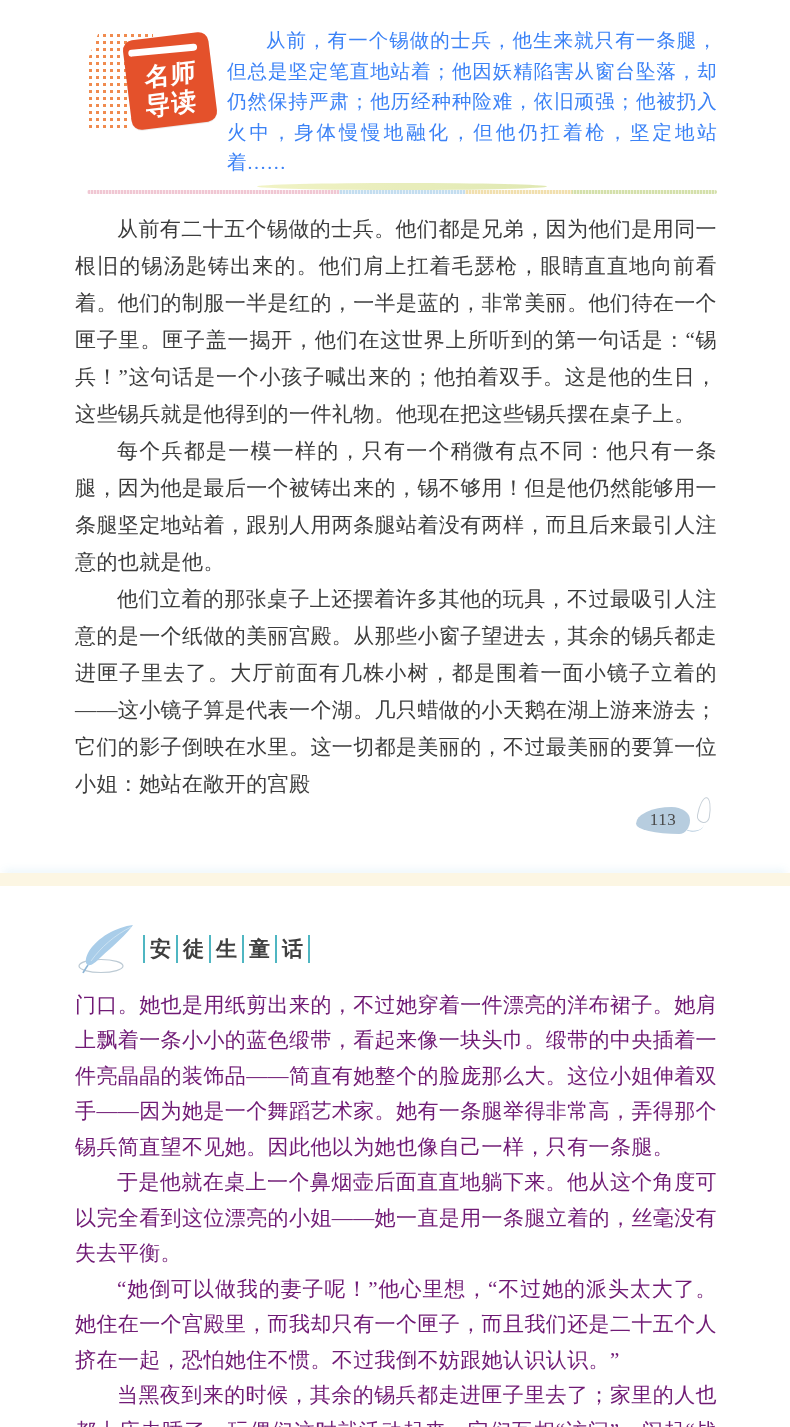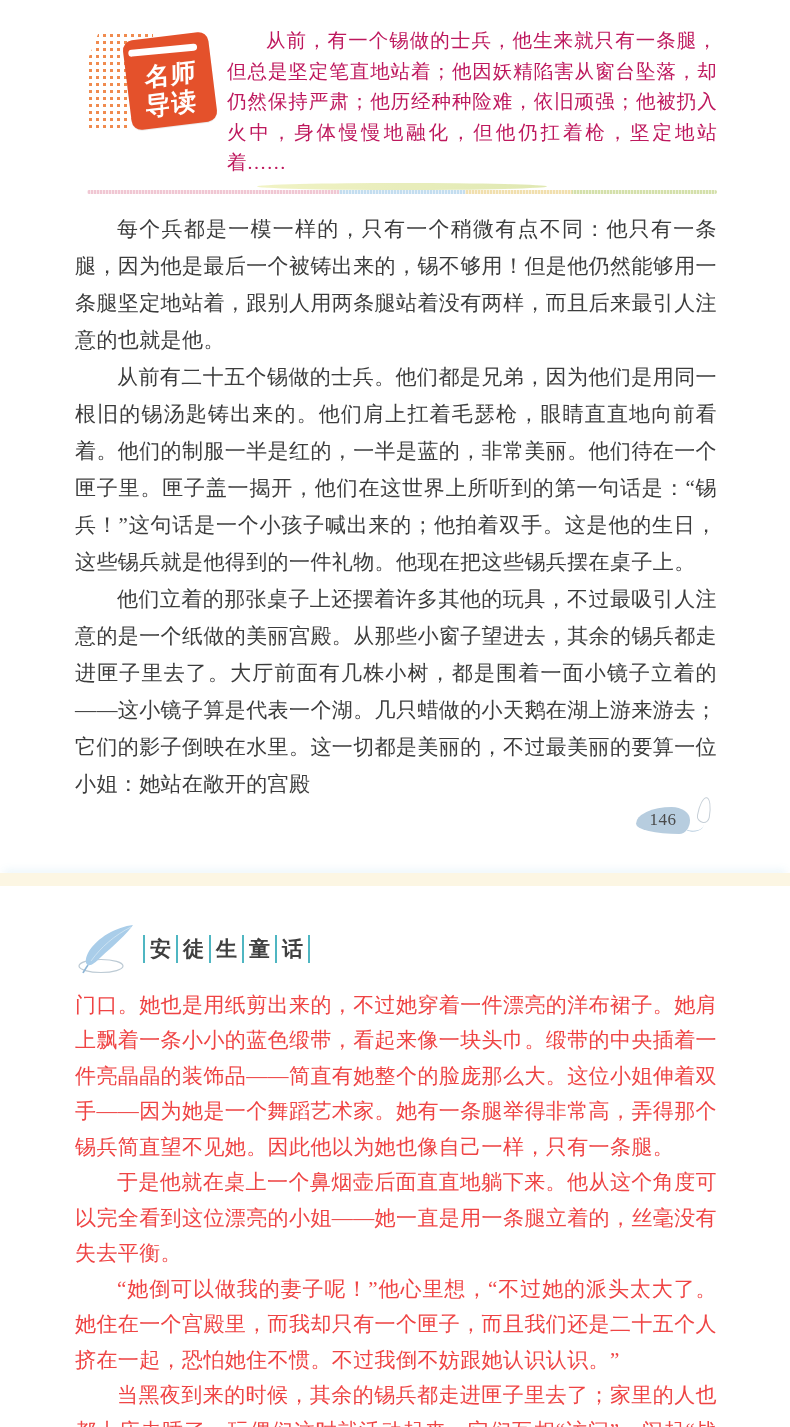--- a/index.html
+++ b/index.html
@@ -36,21 +36,21 @@
   .book-label {
     position: absolute; top: 24px; left: 0; right: 0;
     color: #ffffff; text-align: center; font-weight: bold;
     font-size: 25px; line-height: 29px; letter-spacing: 1px;
     transform: skewX(-6deg);
     font-family: "Liberation Sans", sans-serif;
   }
   .guide-text {
     margin-left: 12px; width: 505px;
     font-size: 19.5px; line-height: 30.5px;
-    color: #be185d; text-indent: 2em; text-align: justify;
+    color: #3b82f6; text-indent: 2em; text-align: justify;
     letter-spacing: 0.2px;
   }
 
   .divider { position: relative; height: 7px; margin: 9px 0 0 12px; }
   .divider-line {
     position: absolute; left: 0; right: 0; top: 2px; height: 4px; border-radius: 3px;
     background-image:
       repeating-linear-gradient(90deg, rgba(255,255,255,0.6) 0 1px, rgba(255,255,255,0) 1px 3px),
       linear-gradient(to right, #f0c7d3 0%, #f0c7d3 40%, #c3ddef 40%, #c3ddef 60%, #f1dfae 60%, #f1dfae 77%, #d4e0ab 77%, #d4e0ab 100%);
   }
@@ -100,21 +100,21 @@
   .title-char {
     font-size: 21px; font-weight: bold; color: #3f3f3f;
     padding: 1px 5px; border-left: 2px solid #4fb6c2; line-height: 26px;
     font-family: "Liberation Sans", sans-serif;
   }
   .title-char:last-child { border-right: 2px solid #4fb6c2; }
 
   .story2 { margin-top: 12px; }
   .story2 p {
     margin: 0; font-size: 21px; line-height: 35.5px;
-    color: #ef4444; text-align: justify; text-indent: 2em;
+    color: #701a75; text-align: justify; text-indent: 2em;
     letter-spacing: 0.4px;
   }
   .story2 p.no-indent { text-indent: 0; }
 </style>
 </head>
 <body>
 
 <div class="viewport">
 
   <div class="page1">
@@ -131,28 +131,28 @@
       </div>
       <div class="guide-text">从前，有一个锡做的士兵，他生来就只有一条腿，但总是坚定笔直地站着；他因妖精陷害从窗台坠落，却仍然保持严肃；他历经种种险难，依旧顽强；他被扔入火中，身体慢慢地融化，但他仍扛着枪，坚定地站着……</div>
     </div>
 
     <div class="divider">
       <div class="divider-glow"></div>
       <div class="divider-line"></div>
     </div>
 
     <div class="story">
+      <p>从前有二十五个锡做的士兵。他们都是兄弟，因为他们是用同一根旧的锡汤匙铸出来的。他们肩上扛着毛瑟枪，眼睛直直地向前看着。他们的制服一半是红的，一半是蓝的，非常美丽。他们待在一个匣子里。匣子盖一揭开，他们在这世界上所听到的第一句话是：“锡兵！”这句话是一个小孩子喊出来的；他拍着双手。这是他的生日，这些锡兵就是他得到的一件礼物。他现在把这些锡兵摆在桌子上。</p>
       <p>每个兵都是一模一样的，只有一个稍微有点不同：他只有一条腿，因为他是最后一个被铸出来的，锡不够用！但是他仍然能够用一条腿坚定地站着，跟别人用两条腿站着没有两样，而且后来最引人注意的也就是他。</p>
-      <p>从前有二十五个锡做的士兵。他们都是兄弟，因为他们是用同一根旧的锡汤匙铸出来的。他们肩上扛着毛瑟枪，眼睛直直地向前看着。他们的制服一半是红的，一半是蓝的，非常美丽。他们待在一个匣子里。匣子盖一揭开，他们在这世界上所听到的第一句话是：“锡兵！”这句话是一个小孩子喊出来的；他拍着双手。这是他的生日，这些锡兵就是他得到的一件礼物。他现在把这些锡兵摆在桌子上。</p>
       <p>他们立着的那张桌子上还摆着许多其他的玩具，不过最吸引人注意的是一个纸做的美丽宫殿。从那些小窗子望进去，其余的锡兵都走进匣子里去了。大厅前面有几株小树，都是围着一面小镜子立着的——这小镜子算是代表一个湖。几只蜡做的小天鹅在湖上游来游去；它们的影子倒映在水里。这一切都是美丽的，不过最美丽的要算一位小姐：她站在敞开的宫殿</p>
     </div>
 
     <div class="pagenum-row">
       <div class="leaf-badge">
-        <span>146</span>
+        <span>113</span>
       </div>
       <div class="feather-outline"></div>
     </div>
   </div>
 
   <div class="page-separator"></div>
 
   <div class="page2">
 
     <div class="series-header">

